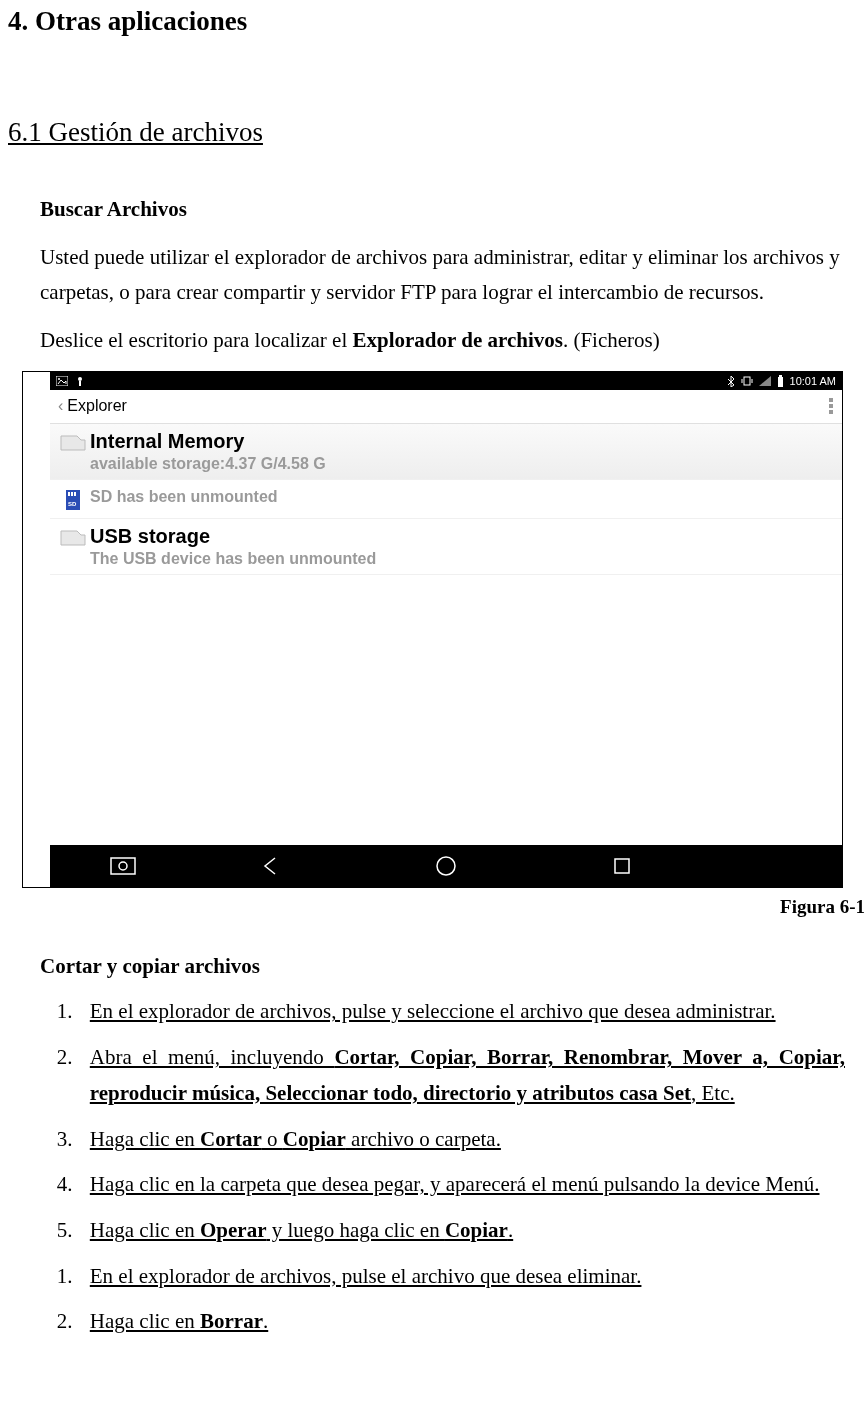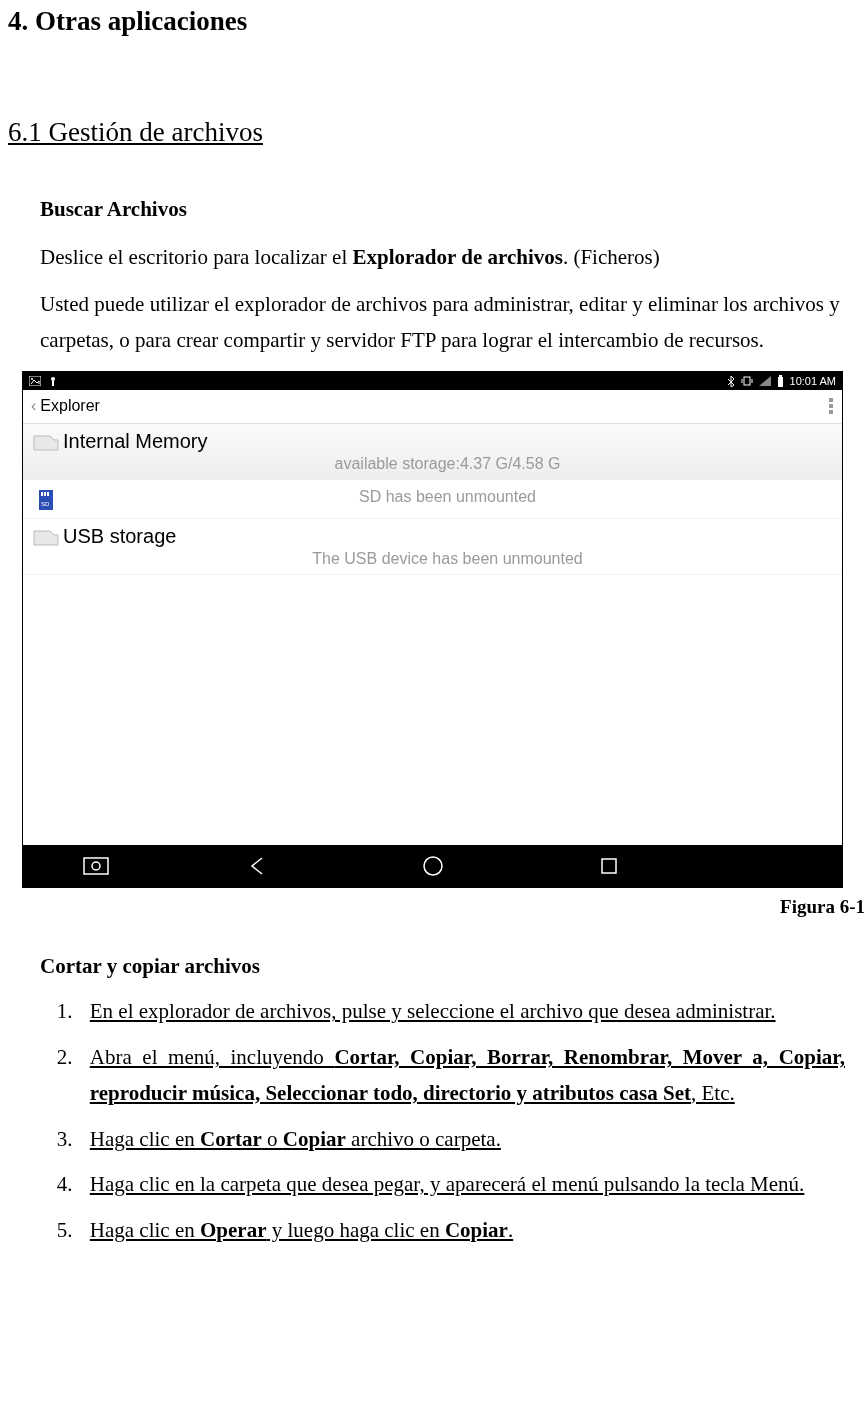--- a/index.html
+++ b/index.html
@@ -12,52 +12,52 @@
     .doc-body p { margin-top: 12px; }
     .doc-sub { font-weight: bold; margin-top: 44px; display:block; }
     .doc-sub2 { font-weight: bold; margin-top: 31px; display:block; }
     .fig-caption { text-align: right; font-weight: bold; font-size: 19px; margin: 8px 0 30px 0; }
     .bold { font-weight: bold; }
     ol { margin-left: 1.8em; padding-left: 0; text-decoration: underline; }
     ol li { padding-left: 12px; margin-top: 10px; text-align: justify; }
     ol.tight li { margin-top: 10px; }
 
     
-    .shot { width: 821px; margin: 12px auto 0 auto; border: 1px solid #000; font-family: Arial, Helvetica, sans-serif; }
+    .shot { width: 821px; margin: 12px auto 0 auto; border: 1px solid #000; font-family: Arial, Helvetica, sans-serif; padding-left: 27px; }
     .statusbar { background:#000; color:#fff; height:18px; display:flex; align-items:center; justify-content:space-between; padding:0 6px; font-size:11px; }
     .status-left { display:flex; gap:8px; align-items:center; }
     .status-right { display:flex; gap:6px; align-items:center; }
     .explorer-bar { background:#fff; height:34px; display:flex; align-items:center; justify-content:space-between; padding:0 8px; border-bottom:1px solid #e0e0e0; font-size:16px; }
     .explorer-left { display:flex; align-items:center; gap:4px; }
     .more-dots { color:#777; font-size:16px; line-height:1; }
     .storage-list { }
-    .storage-row { display:flex; align-items:flex-start; padding:6px 10px 6px 6px; border-bottom:1px solid #f0f0f0; }
+    .storage-row { display:flex; align-items:flex-start; padding:6px 10px 6px 6px; border-bottom:1px solid #f0f0f0;font-weight:bold; }
     .storage-row:first-child { background: linear-gradient(#fafafa,#eeeeee); }
     .storage-icon { width:34px; display:flex; align-items:center; justify-content:center; padding-top:2px; }
     .storage-text { flex:1; }
     .storage-title { font-size:20px; color:#000; }
-    .storage-sub { font-size:16px; color:#9a9a9a; text-align:center; margin-top:2px; }
+    .storage-sub { font-size:16px; color:#9a9a9a; text-align:left; margin-top:2px; }
     .whitespace { height:270px; }
     .navbar { background:#000; height:42px; display:flex; align-items:center; justify-content:center; gap:150px; color:#fff; position:relative; }
     .navbar .left-ctrl { position:absolute; left:60px; }
     .nav-icon { width:26px; height:26px; display:flex; align-items:center; justify-content:center; }
     svg { display:block; }
   </style>
 </head>
 <body>
 
 <h1 class="doc-h1">4. Otras aplicaciones</h1>
 <h2 class="doc-h2">6.1 Gestión de archivos</h2>
 
 <div class="doc-body">
   <span class="doc-sub">Buscar Archivos</span>
+  <p>Usted puede utilizar el explorador de archivos para administrar, editar y eliminar los archivos y carpetas, o para crear compartir y servidor FTP para lograr el intercambio de recursos.</p>
   <p>
     <span>Deslice el escritorio para localizar el </span><b class="bold">Explorador de archivos</b><span>. (Ficheros)</span>
   </p>
-  <p>Usted puede utilizar el explorador de archivos para administrar, editar y eliminar los archivos y carpetas, o para crear compartir y servidor FTP para lograr el intercambio de recursos.</p>
 </div>
 
 <div class="shot">
 
   <div class="statusbar">
     <div class="status-left">
       <span>
         <svg width="12" height="10">
             <rect x="0" y="0" width="12" height="10" fill="none" stroke="#fff" stroke-width="1"></rect>
             <polyline points="2,8 5,4 8,7 10,5 10,8" fill="none" stroke="#fff" stroke-width="1"></polyline>
@@ -184,19 +184,25 @@
 <div class="doc-body">
   <span class="doc-sub2">Cortar y copiar archivos</span>
   <ol class="tight">
     <li>En el explorador de archivos, pulse y seleccione el archivo que desea administrar.</li>
     <li>
       <span>Abra el menú, incluyendo </span><b class="bold">Cortar, Copiar, Borrar, Renombrar, Mover a, Copiar, reproducir música, Seleccionar todo, directorio y atributos casa Set</b><span>, Etc.</span>
     </li>
     <li>
       <span>Haga clic en </span><b class="bold">Cortar</b><span> o </span><b class="bold">Copiar</b><span> archivo o carpeta.</span>
     </li>
-    <li>Haga clic en la carpeta que desea pegar, y aparecerá el menú pulsando la tecla Menú.</li>
+    <li>Haga clic en la carpeta que desea pegar, y aparecerá el menú pulsando la device Menú.</li>
     <li>
       <span>Haga clic en </span><b class="bold">Operar</b><span> y luego haga clic en </span><b class="bold">Copiar</b><span>.</span>
     </li>
   </ol>
 
+  <ol class="tight">
+    <li>En el explorador de archivos, pulse el archivo que desea eliminar.</li>
+    <li>
+      <span>Haga clic en </span><b class="bold">Borrar</b><span>.</span>
+    </li>
+  </ol>
 </div>
 
 </body></html>

